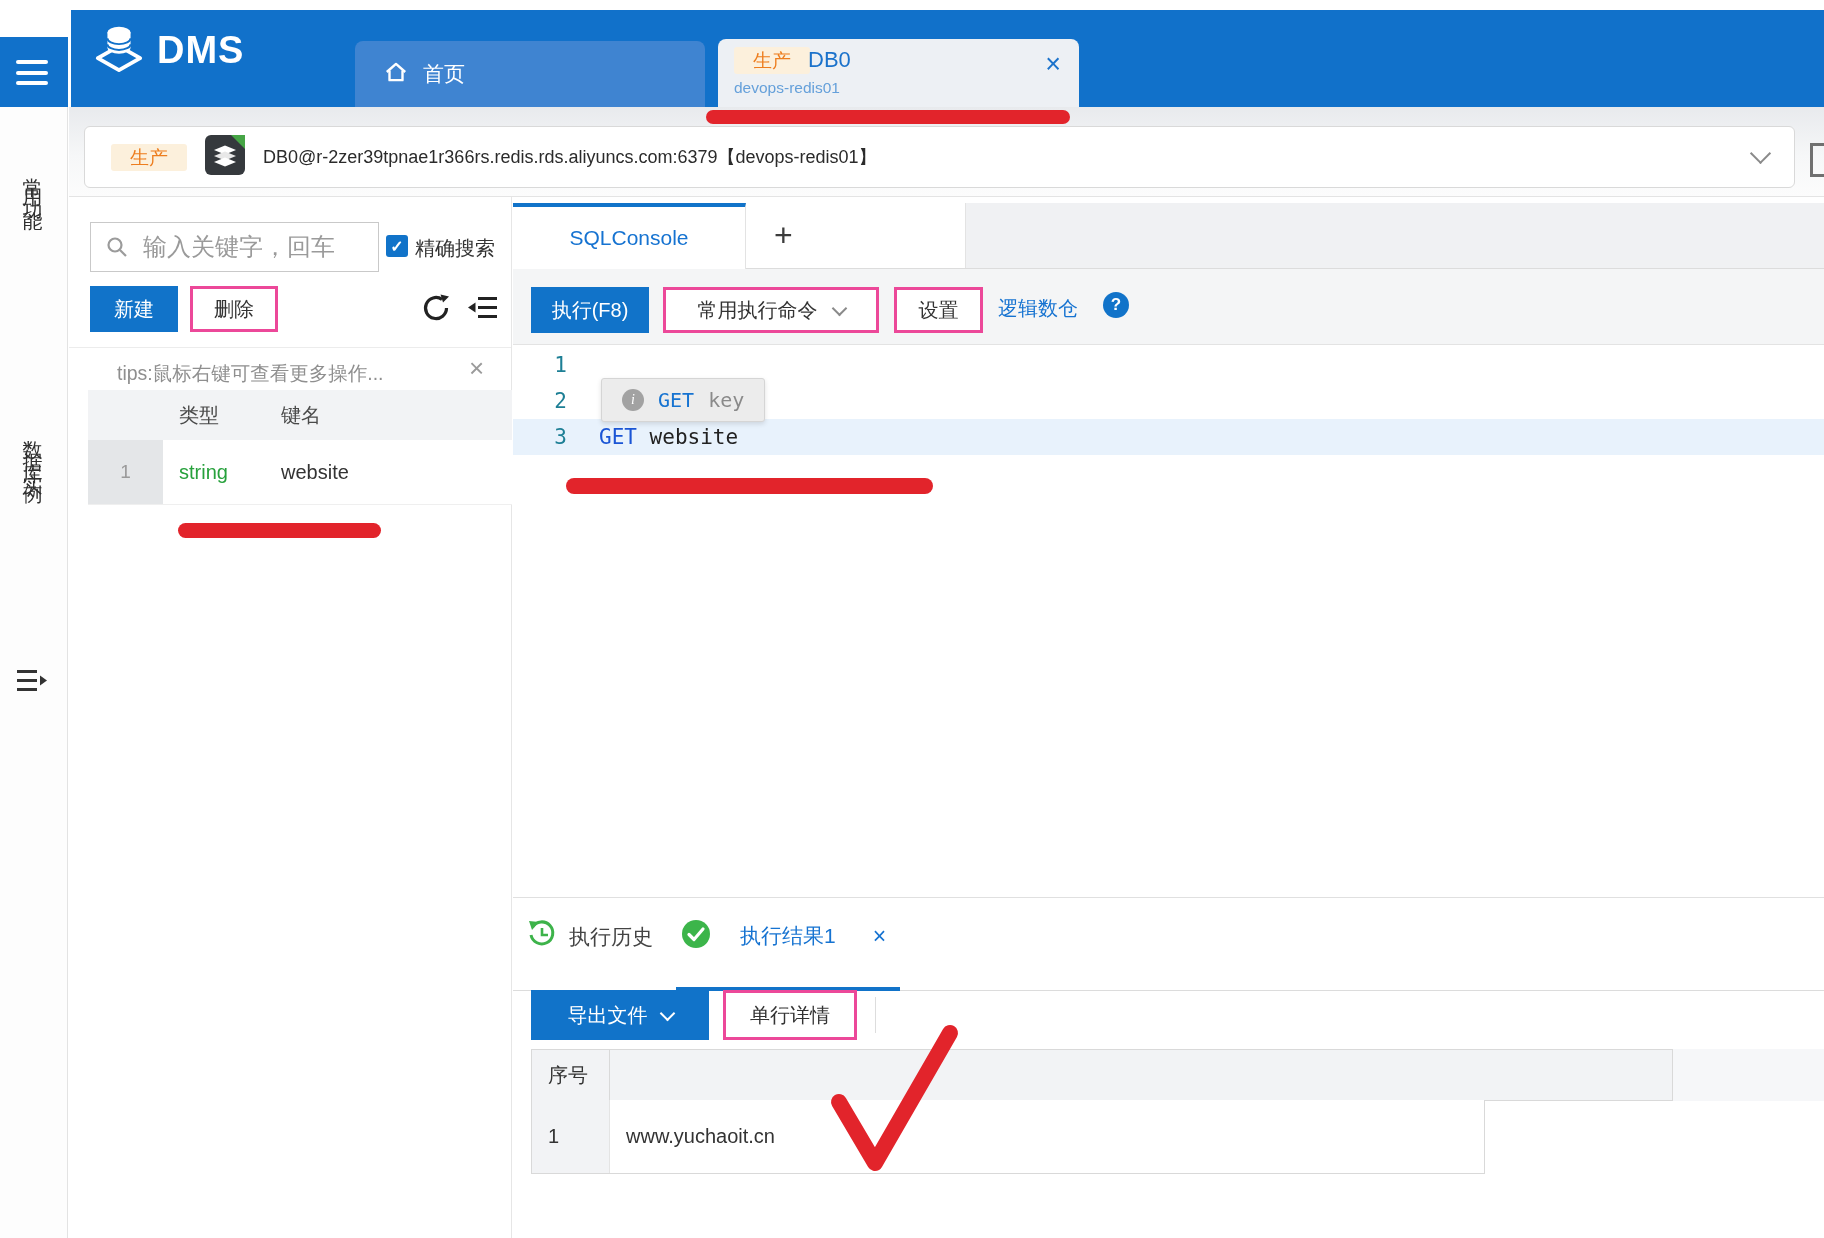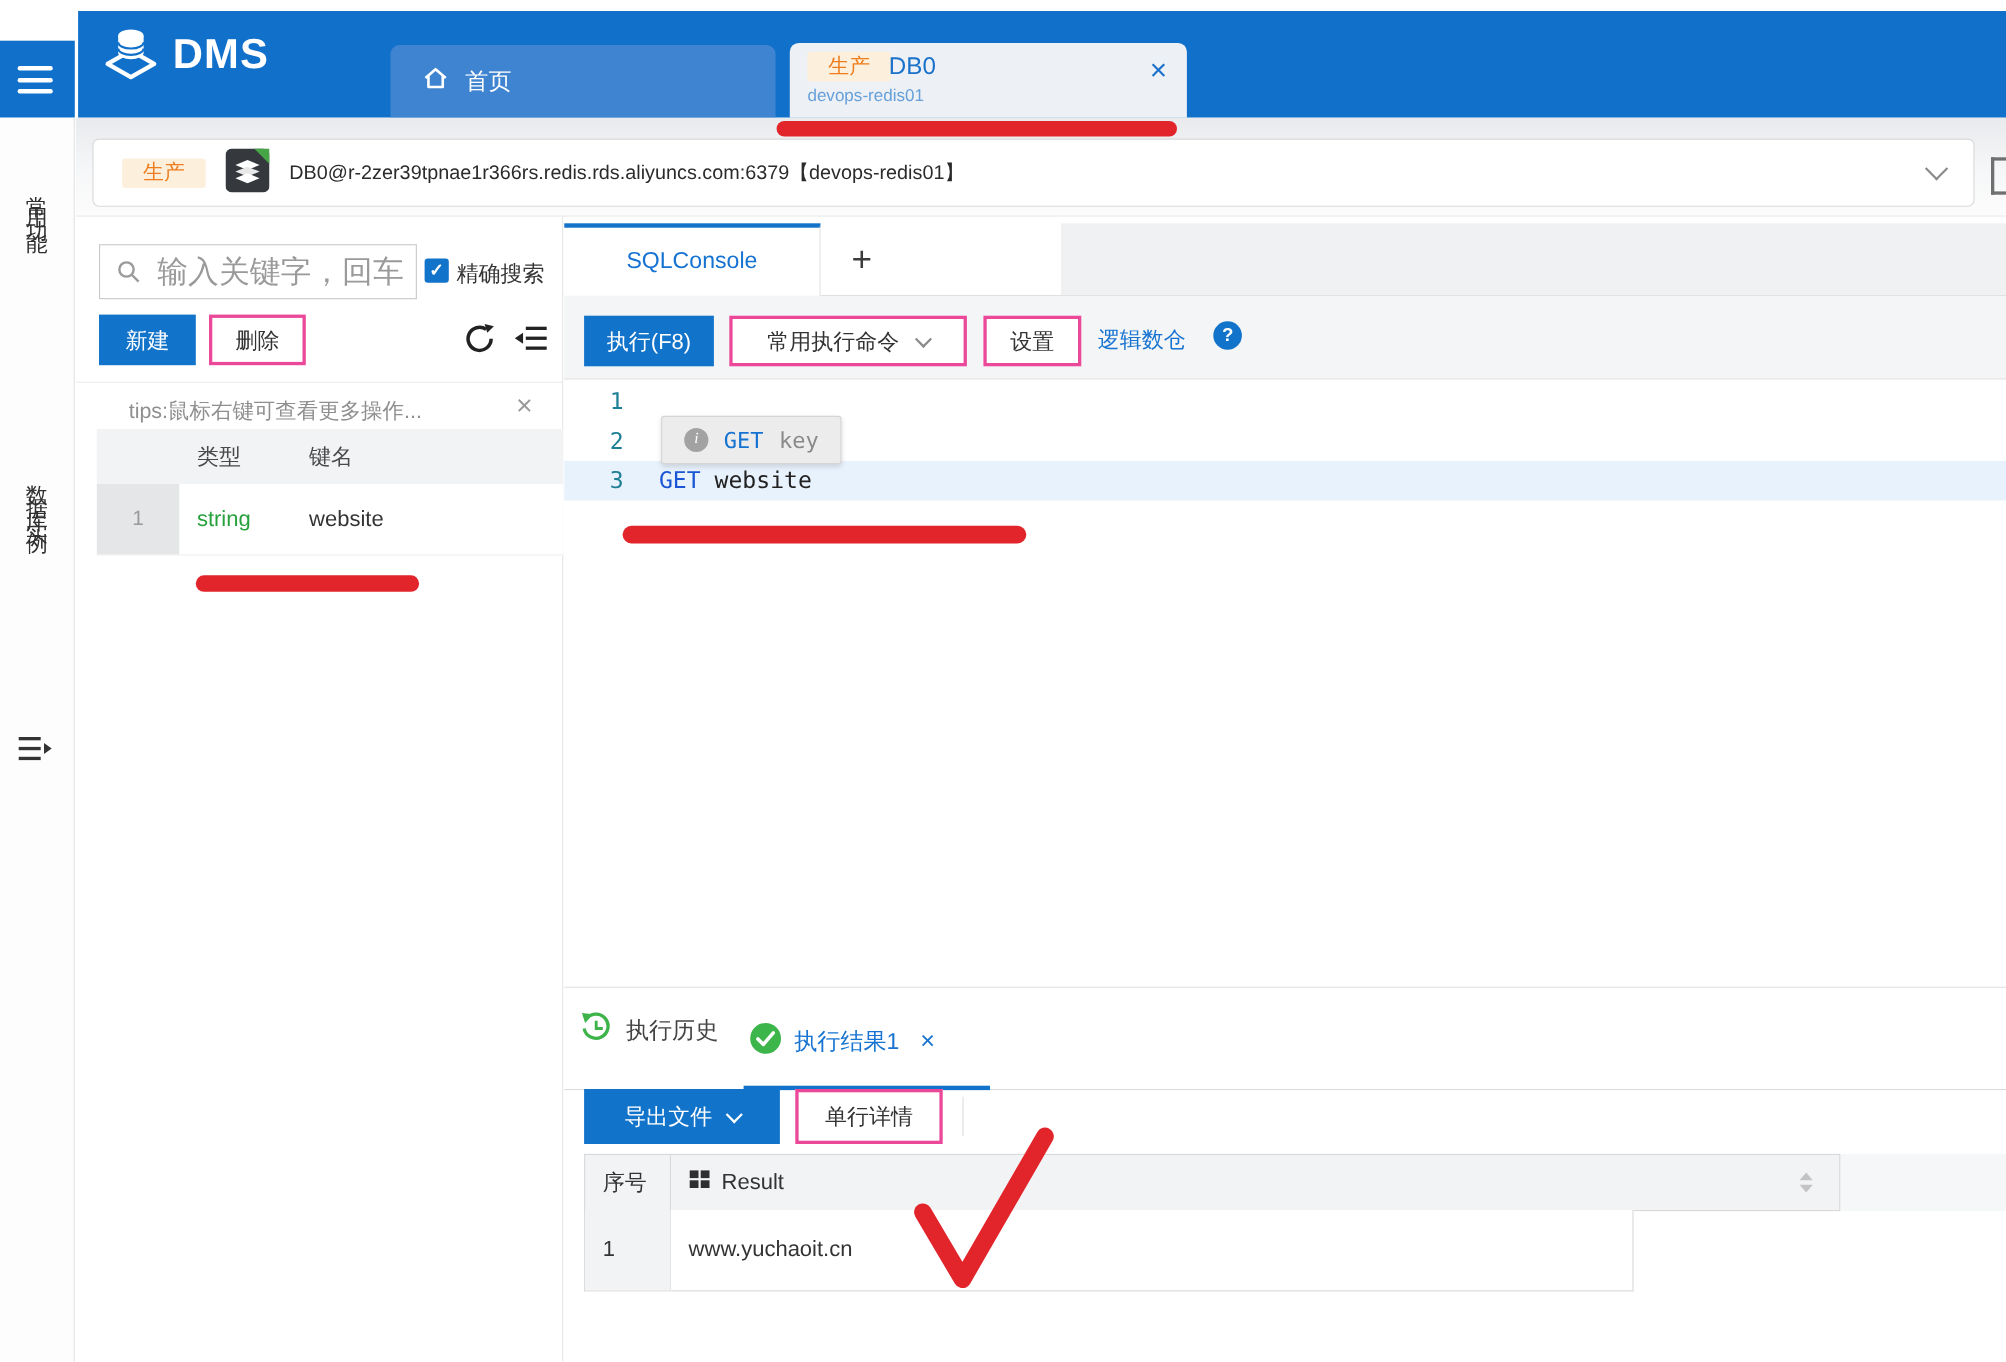--- a/index.html
+++ b/index.html
@@ -37,21 +37,21 @@
   .rail{position:absolute;left:0;top:107px;width:68px;height:1131px;background:#fdfdfd;border-right:1px solid #e3e3e3;box-sizing:border-box;}
   .vtext{position:absolute;left:50%;transform:translateX(-50%);writing-mode:vertical-rl;text-orientation:upright;
          letter-spacing:11px;font-size:20px;color:#2f2f2f;cursor:pointer;white-space:nowrap;}
   .vt1{top:55px;} .vt2{top:318px;}
   .expand{position:absolute;left:15px;top:560px;cursor:pointer;}
 
   
   .kp{position:absolute;left:69px;top:197px;width:443px;height:1041px;background:#fff;border-right:1px solid #e6e6e6;box-sizing:border-box;}
   .kp-search{position:absolute;left:21px;top:25px;width:289px;height:50px;border:1px solid #c9c9c9;box-sizing:border-box;display:flex;align-items:center;background:#fff;}
   .kp-search svg{margin-left:14px;flex:none;}
-  input.kp-in{border:none;outline:none;width:100%;font-size:28px;color:#404040;padding:0 6px 0 14px;font-family:Liberation Sans, sans-serif;background:transparent;}
+  input.kp-in{border:none;outline:none;width:100%;font-size:24px;color:#404040;padding:0 6px 0 14px;font-family:Liberation Sans, sans-serif;background:transparent;}
   input.kp-in::placeholder{color:#9a9a9a;}
   .kp-check{position:absolute;left:317px;top:38px;width:22px;height:22px;background:#1173c9;border-radius:3px;cursor:pointer;}
   .kp-check::after{content:"✓";color:#fff;font-size:16px;font-weight:bold;display:flex;align-items:center;justify-content:center;height:100%;}
   .kp-checklabel{position:absolute;left:346px;top:38px;font-size:20px;color:#333;}
   .btn{display:flex;align-items:center;justify-content:center;font-size:20px;cursor:pointer;box-sizing:border-box;}
   .btn-blue{background:#1173c9;color:#fff;}
   .btn-plain{background:#fff;border:3px solid #ec4899;color:#333;}
   .kp-new{position:absolute;left:21px;top:89px;width:88px;height:46px;}
   .kp-del{position:absolute;left:121px;top:89px;width:88px;height:46px;}
   .kp-refresh{position:absolute;left:351px;top:94px;cursor:pointer;}
@@ -93,21 +93,21 @@
            box-shadow:0 2px 5px rgba(0,0,0,.12);display:flex;align-items:center;gap:14px;padding:0 20px;
            font-family:"DejaVu Sans Mono",monospace;font-size:20px;cursor:pointer;z-index:3;}
   .tt-i{width:22px;height:22px;border-radius:50%;background:#a2a2a2;flex:none;}
   .tt-i::after{content:"i";color:#fff;font-size:14px;font-style:italic;font-family:"Liberation Serif",serif;display:flex;align-items:center;justify-content:center;height:100%;}
   .tt-kw{color:#1673d1;}
   .tt-hint{color:#8a8a8a;}
 
   
   .rs-tabs{position:absolute;left:0;top:700px;width:100%;height:94px;border-top:1px solid #e0e0e0;border-bottom:1px solid #dcdcdc;box-sizing:border-box;background:#fff;}
   .rs-hist{position:absolute;left:14px;top:21px;display:flex;align-items:center;gap:12px;font-size:21px;color:#444;cursor:pointer;}
-  .rs-res{position:absolute;left:168px;top:21px;display:flex;align-items:center;gap:11px;cursor:pointer;margin-top:10px;}
+  .rs-res{position:absolute;left:168px;top:21px;display:flex;align-items:center;gap:29px;cursor:pointer;}
   .rs-res .lbl{font-size:21px;color:#1673d1;}
   .rs-res .x{font-size:23px;color:#1673d1;margin-left:8px;cursor:pointer;}
   .rs-underline{position:absolute;left:163px;bottom:-1px;width:224px;height:4px;background:#1173c9;}
   .rs-export{position:absolute;left:18px;top:793px;width:178px;height:50px;gap:14px;}
   .rs-detail{position:absolute;left:210px;top:793px;width:134px;height:50px;}
   .rs-vdiv{position:absolute;left:362px;top:800px;height:36px;border-left:1px solid #ddd;}
   .rt-head{position:absolute;left:18px;top:852px;width:1142px;height:52px;border:1px solid #d9d9d9;background:#f2f3f5;box-sizing:border-box;display:flex;font-size:20px;color:#333;}
   .rt-head .ci{width:78px;flex:none;border-right:1px solid #d9d9d9;display:flex;align-items:center;padding-left:16px;box-sizing:border-box;}
   .rt-head .cr{flex:1;display:flex;align-items:center;gap:10px;padding-left:16px;position:relative;}
   .sort{position:absolute;right:24px;top:50%;transform:translateY(-50%);display:flex;flex-direction:column;gap:4px;cursor:pointer;}
@@ -307,35 +307,20 @@
     <div class="btn btn-blue rs-export">
       <span>导出文件</span>
       <span class="chev small white"></span>
     </div>
     <div class="btn btn-plain rs-detail">单行详情</div>
     <div class="rs-vdiv"></div>
 
     <div class="rt-fill"></div>
     <div class="rt-head">
       <span class="ci">序号</span>
-      <span class="cr">
-        <span>
-          <svg width="20" height="20" viewBox="0 0 20 20">
-            <rect x="1" y="2" width="8" height="7" fill="#2f2f2f"></rect>
-              <rect x="11" y="2" width="8" height="7" fill="#2f2f2f"></rect>
-            <rect x="1" y="11" width="8" height="7" fill="#2f2f2f"></rect>
-              <rect x="11" y="11" width="8" height="7" fill="#2f2f2f"></rect>
-          </svg>
-        </span>
-        <span>Result</span>
-        <span class="sort">
-            <span class="tri-up"></span>
-            <span class="tri-dn"></span>
-          </span>
-      </span>
     </div>
     <div class="rt-row">
       <span class="ci">1</span>
       <span class="cr">www.yuchaoit.cn</span>
     </div>
 
     <svg class="cs-check" viewBox="0 0 1311 1041">
       <polyline points="326,905 362,966 437,836" fill="none" stroke="#e2242b" stroke-width="16" stroke-linecap="round" stroke-linejoin="round"></polyline>
     </svg>
   </div>

